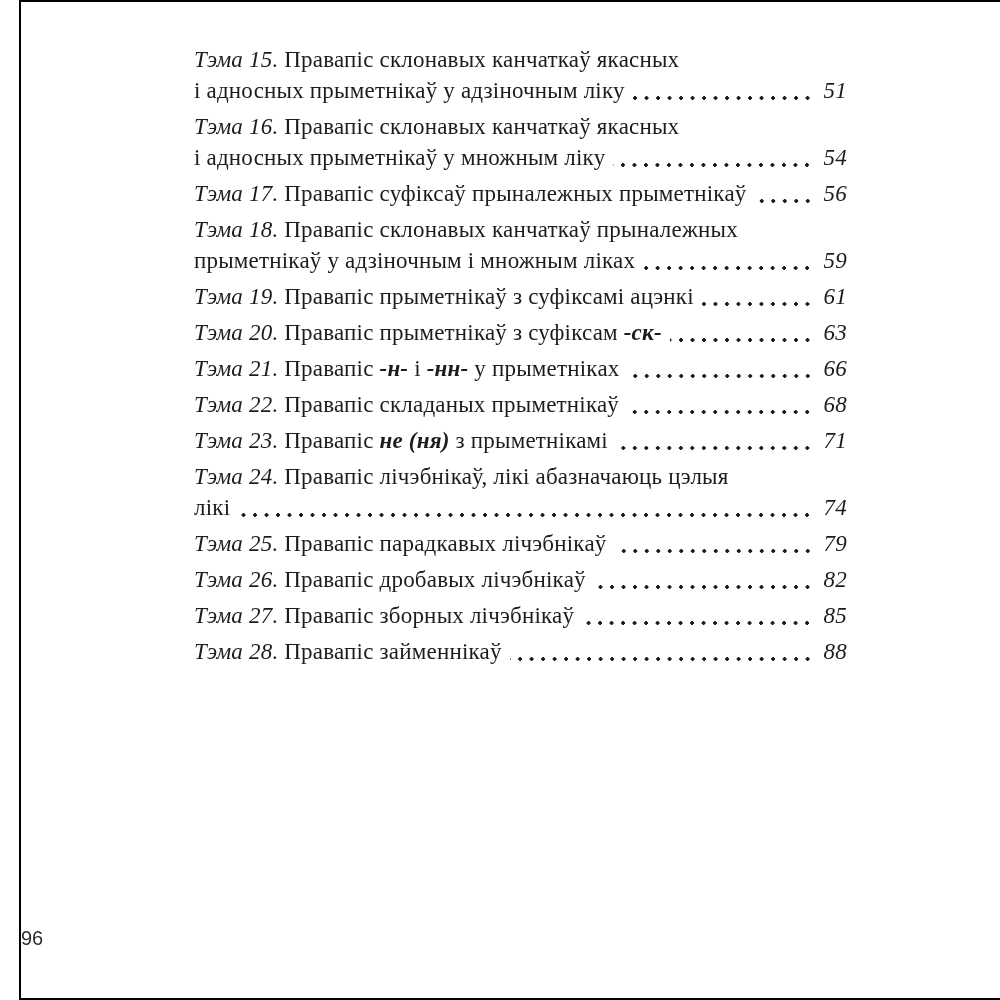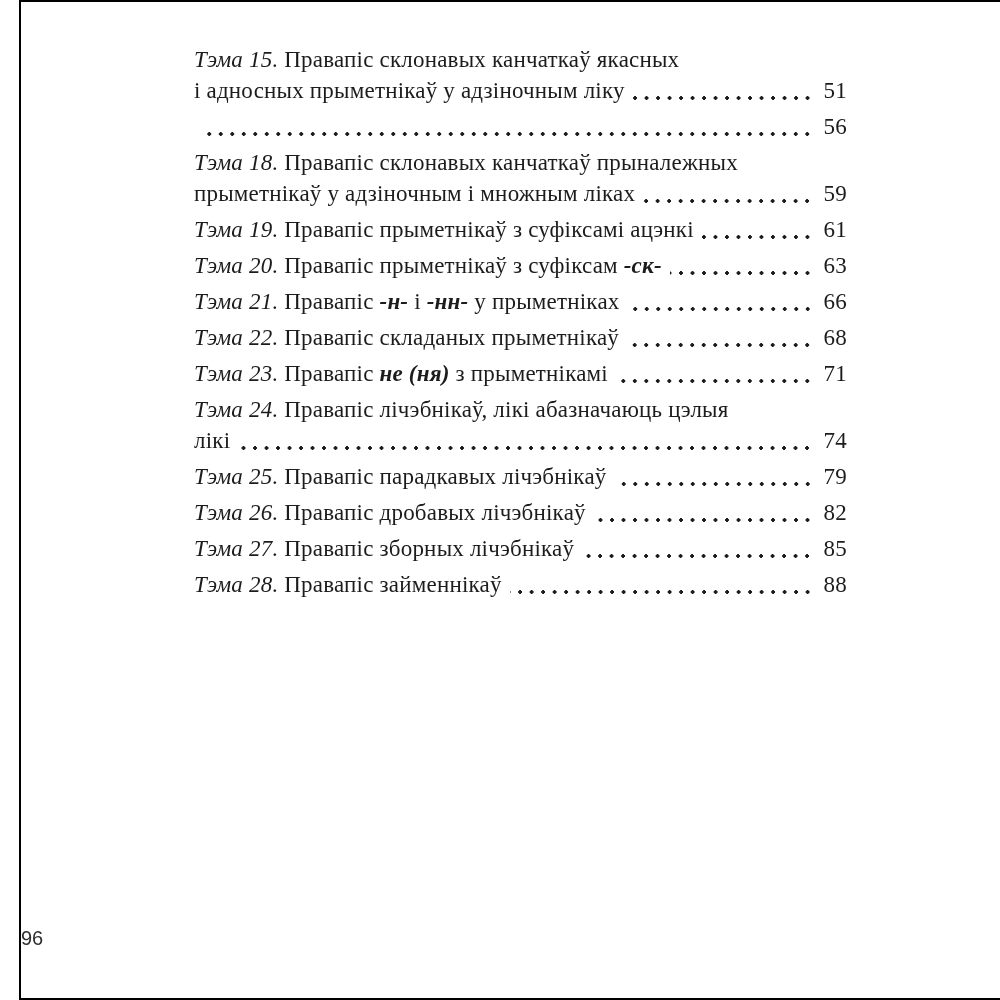--- a/index.html
+++ b/index.html
@@ -33,21 +33,21 @@
   .leader {
     flex: 1 1 auto;
     height: 4px;
     align-self: flex-end;
     margin: 0 7px 6px 8px;
     background-image: radial-gradient(circle, #1c1c1c 1.6px, transparent 1.9px);
     background-size: 11.5px 4px;
     background-repeat: repeat-x;
     background-position: right center;
   }
-  .pgnum { min-width: 27px; text-align: right; }
+  .pgnum { min-width: 27px; text-align: right; font-style: italic; }
   .footer {
     position: absolute;
     left: 0;
     right: 0;
     top: 925px;
     text-align: left;
     font-family: "Liberation Sans", sans-serif;
     font-size: 20px;
     color: #2e2e2e;
   }
@@ -59,21 +59,30 @@
   <div class="toc" id="toc">
       <div class="toc-entry">
         <div class="toc-line"><span class="line-text"><span class="seg-i">Тэма 15.</span><span class="seg-r"> Правапіс склонавых канчаткаў якасных</span></span></div>
         <div class="toc-line last">
           <span class="line-text"><span class="seg-r">і адносных прыметнікаў у адзіночным ліку</span></span>
           <span class="leader"></span>
           <span class="pgnum">51</span>
         </div>
       </div>
       <div class="toc-entry">
+        <div class="toc-line"><span class="line-text"><span class="seg-i">Тэма 16.</span><span class="seg-r"> Правапіс склонавых канчаткаў якасных</span></span></div>
         <div class="toc-line last">
+          <span class="line-text"><span class="seg-r">і адносных прыметнікаў у множным ліку</span></span>
+          <span class="leader"></span>
+          <span class="pgnum">54</span>
+        </div>
+      </div>
+      <div class="toc-entry">
+        <div class="toc-line last">
+          <span class="line-text"><span class="seg-i">Тэма 17.</span><span class="seg-r"> Правапіс суфіксаў прыналежных прыметнікаў</span></span>
           <span class="leader"></span>
           <span class="pgnum">56</span>
         </div>
       </div>
       <div class="toc-entry">
         <div class="toc-line"><span class="line-text"><span class="seg-i">Тэма 18.</span><span class="seg-r"> Правапіс склонавых канчаткаў прыналежных</span></span></div>
         <div class="toc-line last">
           <span class="line-text"><span class="seg-r">прыметнікаў у адзіночным і множным ліках</span></span>
           <span class="leader"></span>
           <span class="pgnum">59</span>

